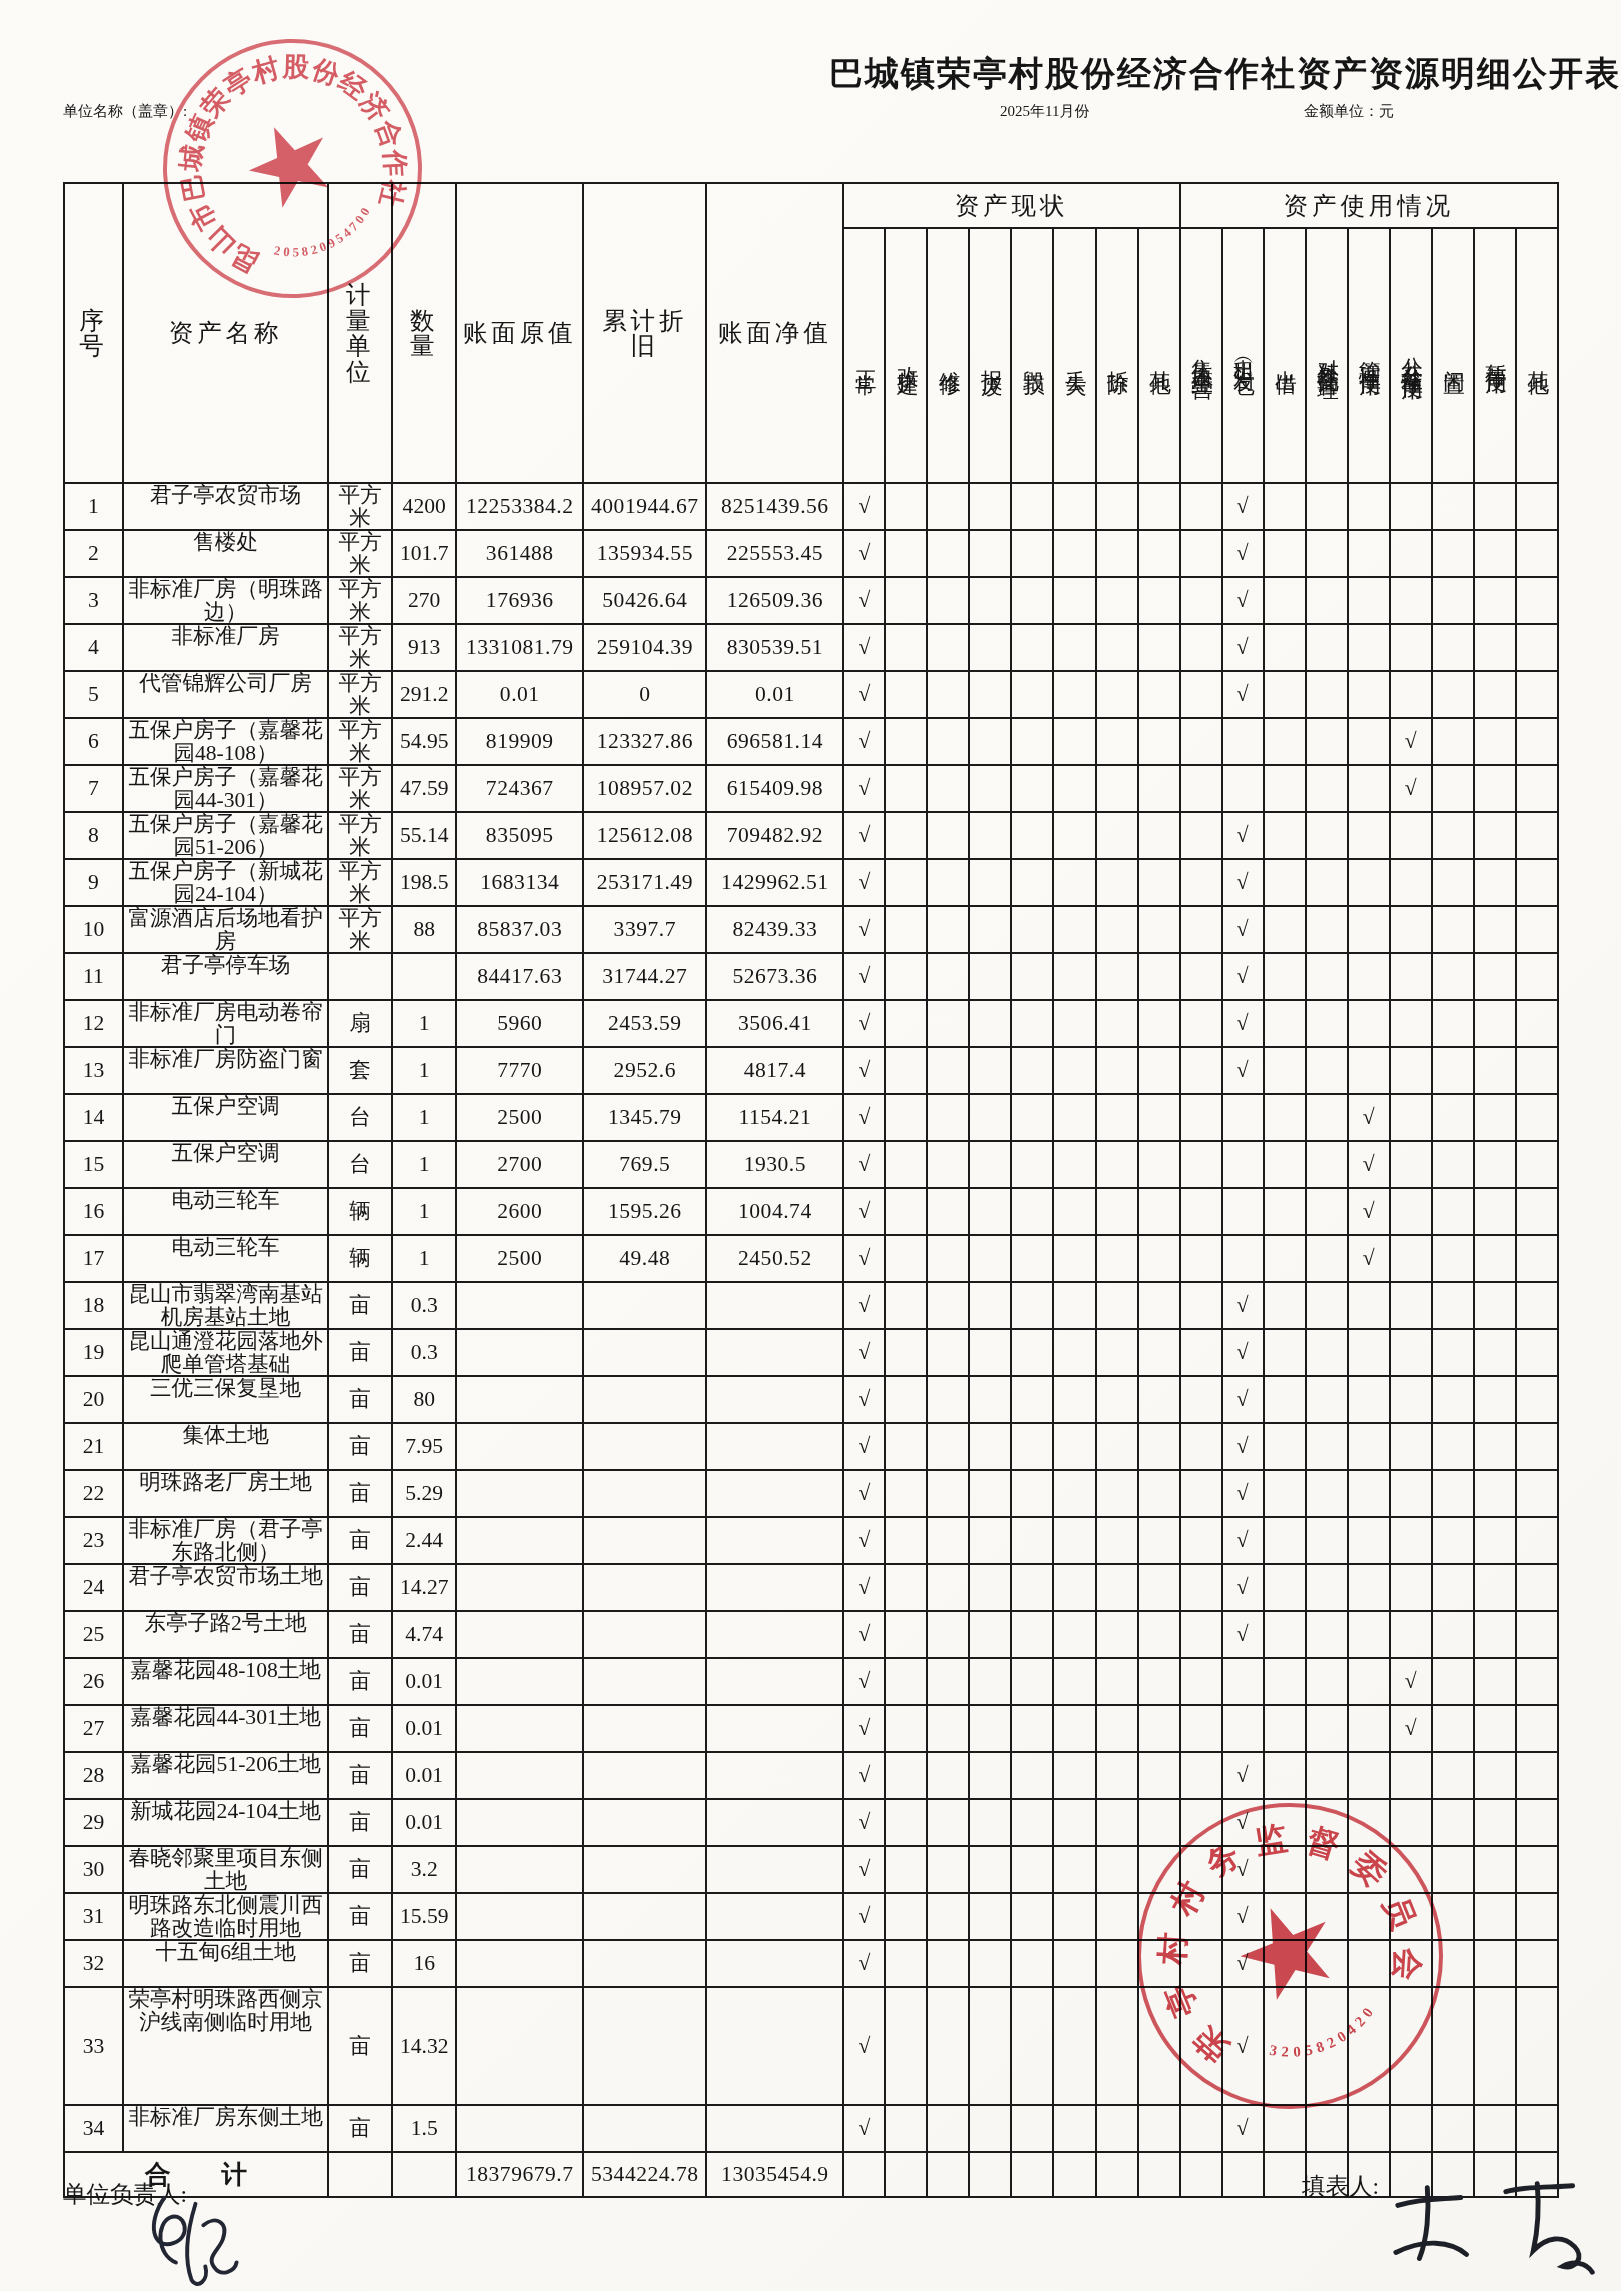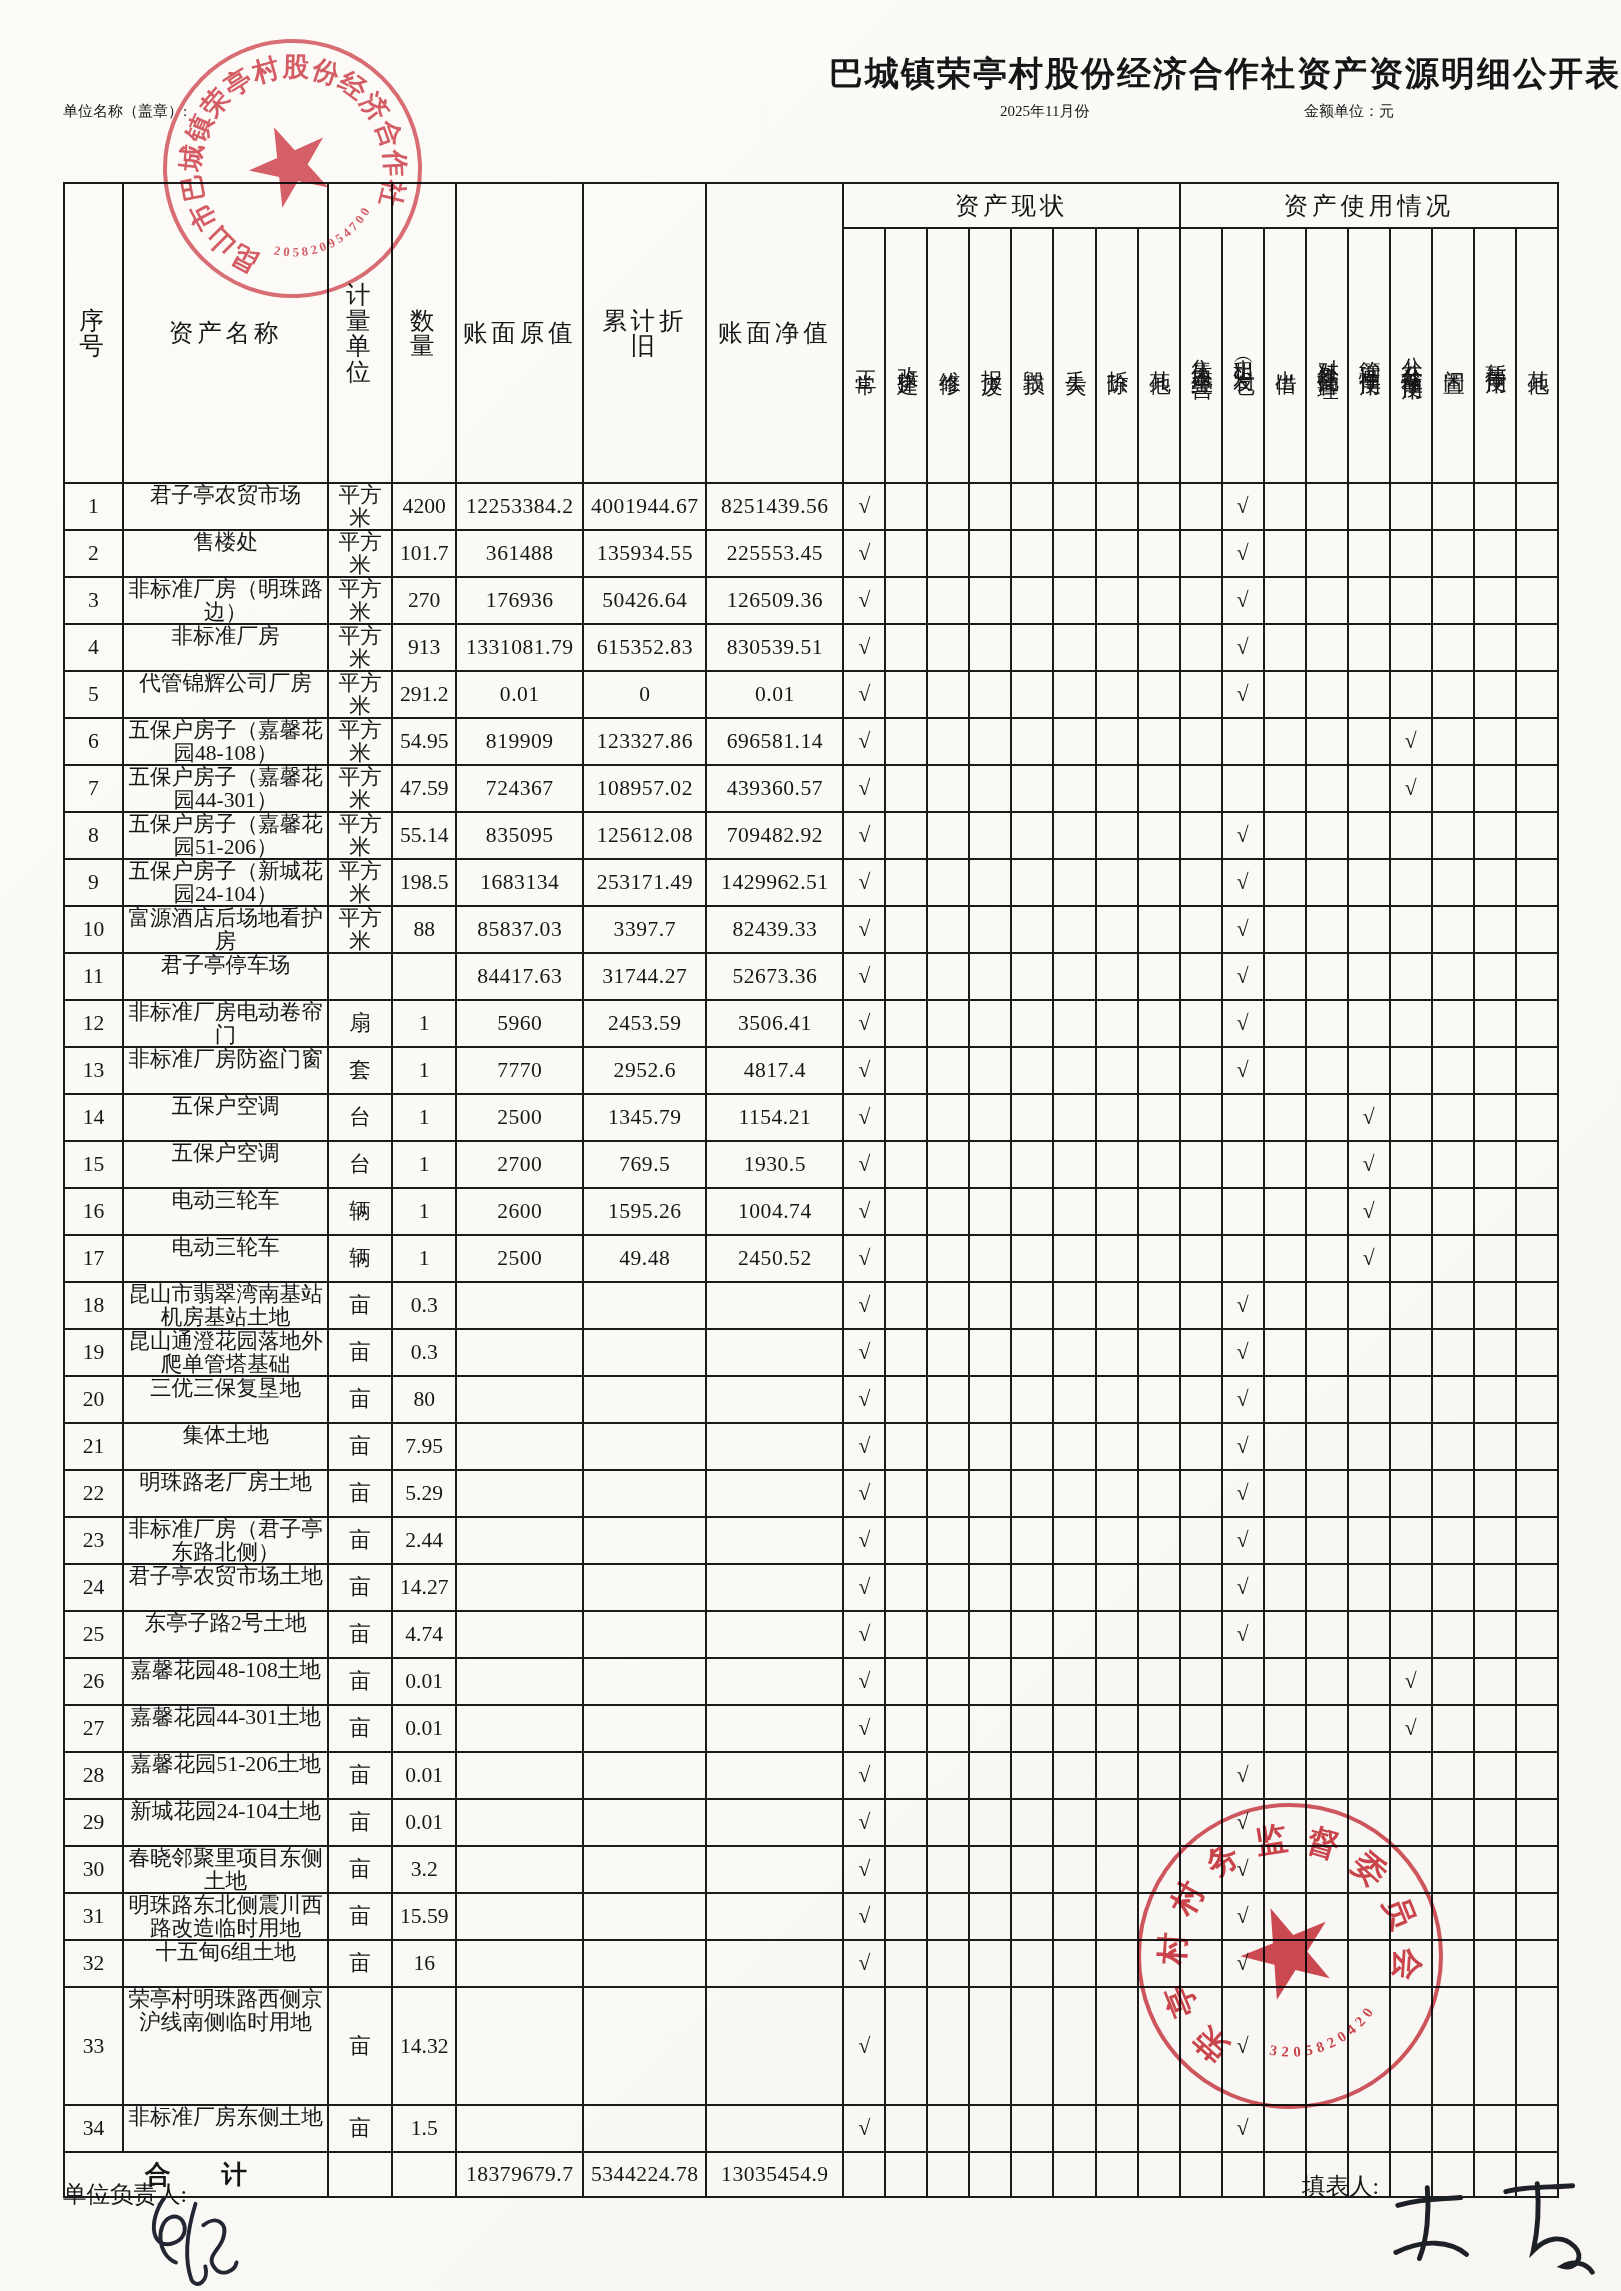--- a/index.html
+++ b/index.html
@@ -230,21 +230,21 @@
           <td class="c-chk"></td>
         </tr>
         <tr>
           <td class="c-mid">4</td>
           <td class="c-name">
             <div class="nm">非标准厂房</div>
           </td>
           <td class="c-unit">平方米</td>
           <td class="c-mid">913</td>
           <td class="c-num">1331081.79</td>
-          <td class="c-num">615352.83</td>
+          <td class="c-num">259104.39</td>
           <td class="c-num">830539.51</td>
           <td class="c-chk">√</td>
           <td class="c-chk"></td>
           <td class="c-chk"></td>
           <td class="c-chk"></td>
           <td class="c-chk"></td>
           <td class="c-chk"></td>
           <td class="c-chk"></td>
           <td class="c-chk"></td>
           <td class="c-chk"></td>
@@ -315,21 +315,21 @@
         </tr>
         <tr>
           <td class="c-mid">7</td>
           <td class="c-name">
             <div class="nm">五保户房子（嘉馨花园44-301）</div>
           </td>
           <td class="c-unit">平方米</td>
           <td class="c-mid">47.59</td>
           <td class="c-num">724367</td>
           <td class="c-num">108957.02</td>
-          <td class="c-num">439360.57</td>
+          <td class="c-num">615409.98</td>
           <td class="c-chk">√</td>
           <td class="c-chk"></td>
           <td class="c-chk"></td>
           <td class="c-chk"></td>
           <td class="c-chk"></td>
           <td class="c-chk"></td>
           <td class="c-chk"></td>
           <td class="c-chk"></td>
           <td class="c-chk"></td>
           <td class="c-chk"></td>

